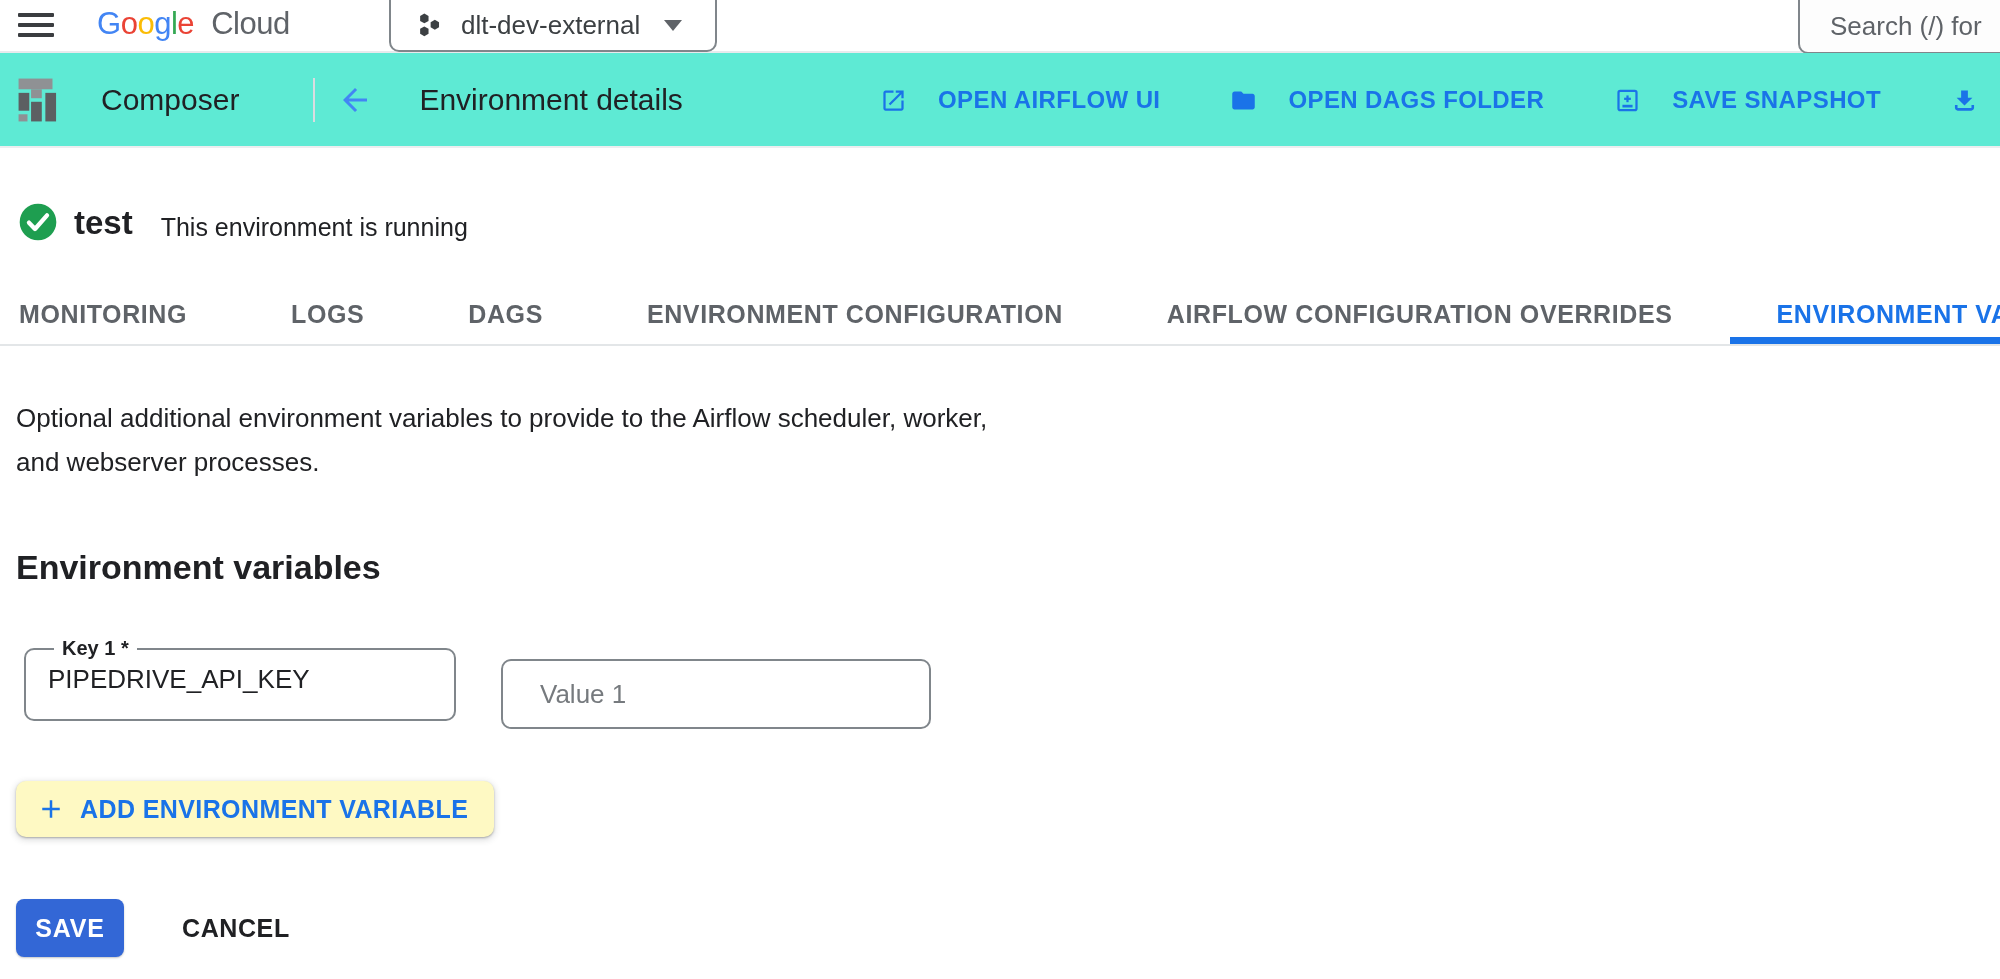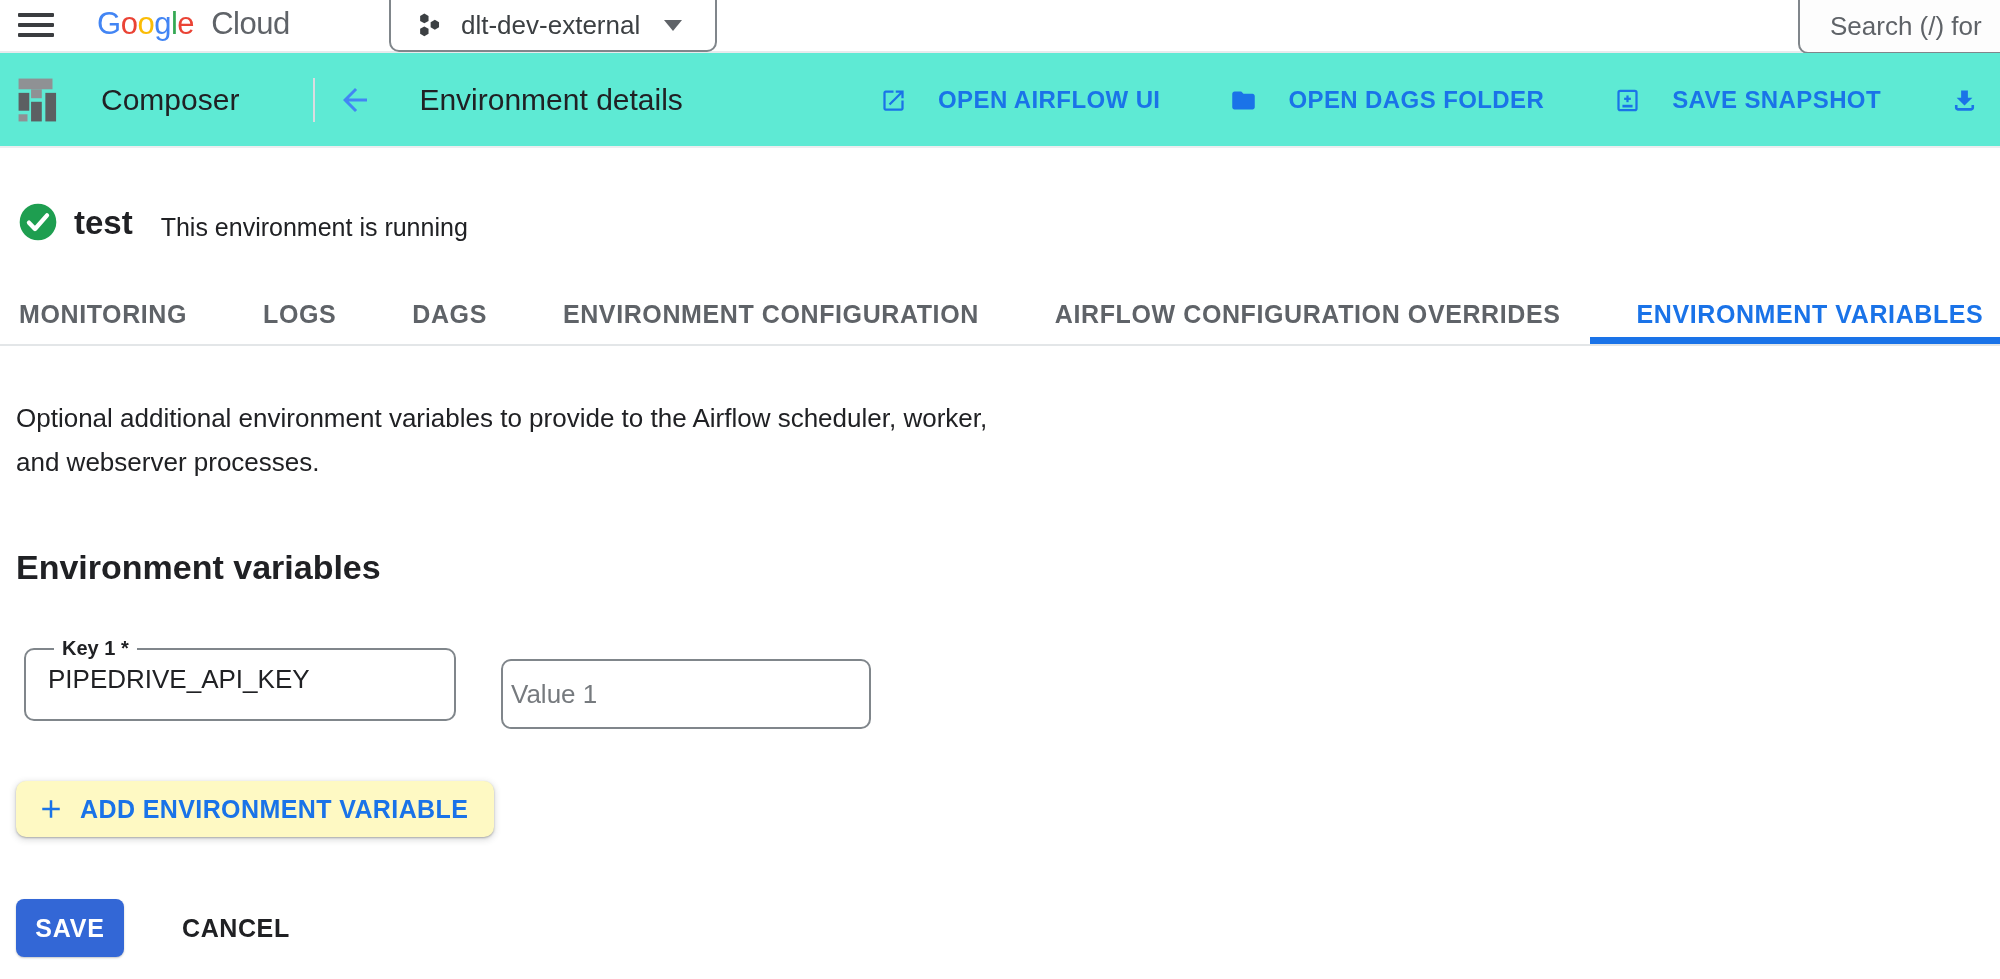--- a/index.html
+++ b/index.html
@@ -60,21 +60,21 @@
   .action-btn .a-icon{width:27px;height:27px;margin-right:13px;flex:0 0 auto;}
   .action-btn .a-label{font-size:24px;font-weight:bold;letter-spacing:0.4px;}
 
   
   .status-row{display:flex;align-items:flex-end;margin:52px 0 0 18px;height:42px;}
   .check-icon{width:40px;height:40px;flex:0 0 auto;}
   .env-name{font-size:33px;font-weight:bold;color:var(--text-dark);margin-left:16px;}
   .env-msg{font-size:25px;color:var(--text-dark);margin-left:28px;}
 
   
-  .tabs{display:flex;align-items:stretch;height:62px;margin-top:42px;border-bottom:2px solid #e3e6e8;padding-left:19px;gap:76px;overflow:visible;}
+  .tabs{display:flex;align-items:stretch;height:62px;margin-top:42px;border-bottom:2px solid #e3e6e8;padding-left:19px;gap:104px;overflow:visible;}
   .tab{position:relative;display:flex;align-items:center;font-size:25px;font-weight:bold;
     letter-spacing:0.6px;color:var(--text-gray);cursor:pointer;white-space:nowrap;}
   .tab.active{color:var(--blue);}
   .tab.active::after{content:"";position:absolute;left:-46px;right:-46px;bottom:0;height:7px;background:var(--blue);}
 
   
   .main{padding-left:16px;}
   .description{margin-top:50px;font-size:26px;line-height:44px;color:var(--text-dark);max-width:1010px;}
   .section-title{margin-top:64px;font-size:34px;font-weight:bold;color:var(--text-dark);}
 
@@ -82,22 +82,22 @@
   fieldset.key-field{
     width:432px;border:2px solid var(--border-gray);border-radius:10px;
     margin:8px;padding:0 16px 0 20px;height:84px;
   }
   fieldset.key-field legend{font-size:20px;font-weight:bold;color:var(--text-dark);padding:0 8px;margin-left:8px;}
   fieldset.key-field input{
     width:100%;border:none;outline:none;font-size:26px;color:var(--text-dark);
     padding:4px 0 16px 2px;background:transparent;font-family:"Liberation Sans", sans-serif;
   }
   .value-input{
-    width:370px;height:70px;margin-left:37px;border:2px solid var(--border-gray);border-radius:10px;
-    font-size:26px;color:var(--text-dark);padding:0 8px;outline:none;
+    width:430px;height:70px;margin-left:37px;border:2px solid var(--border-gray);border-radius:10px;
+    font-size:26px;color:var(--text-dark);padding:0 37px;outline:none;
     font-family:"Liberation Sans", sans-serif;
   }
   .value-input::placeholder{color:#767a7e;}
 
   .add-btn{
     display:inline-flex;align-items:center;margin-top:52px;height:56px;padding:0 26px 0 20px;
     background:#fef9c3;border:none;border-radius:10px;cursor:pointer;
     box-shadow:0 1px 2px rgba(60,64,67,.35), 0 2px 6px 1px rgba(60,64,67,.18);
   }
   .add-btn .plus-icon{width:30px;height:30px;margin-right:14px;}

